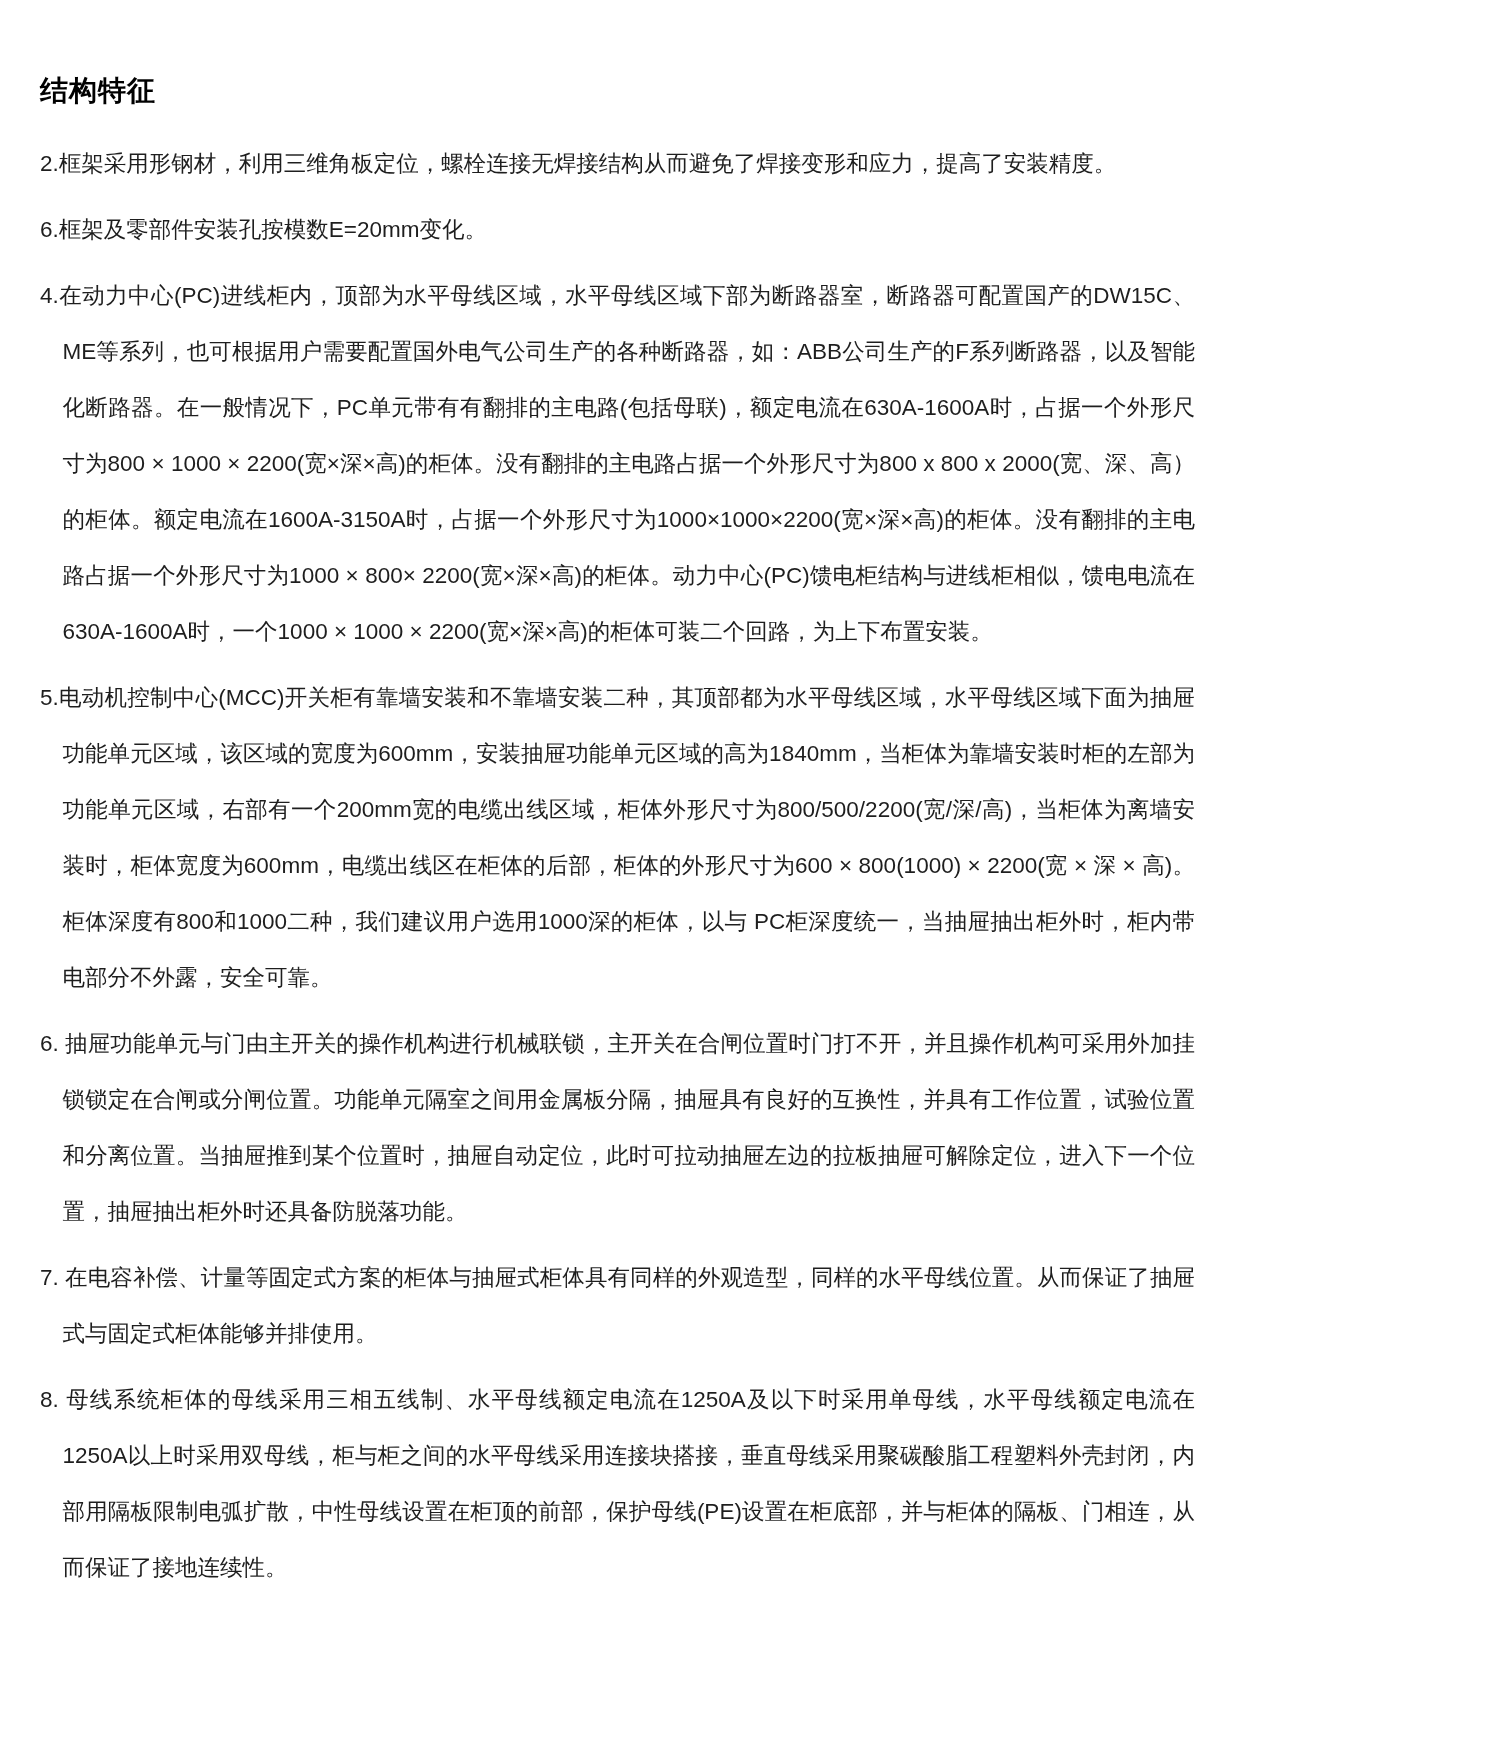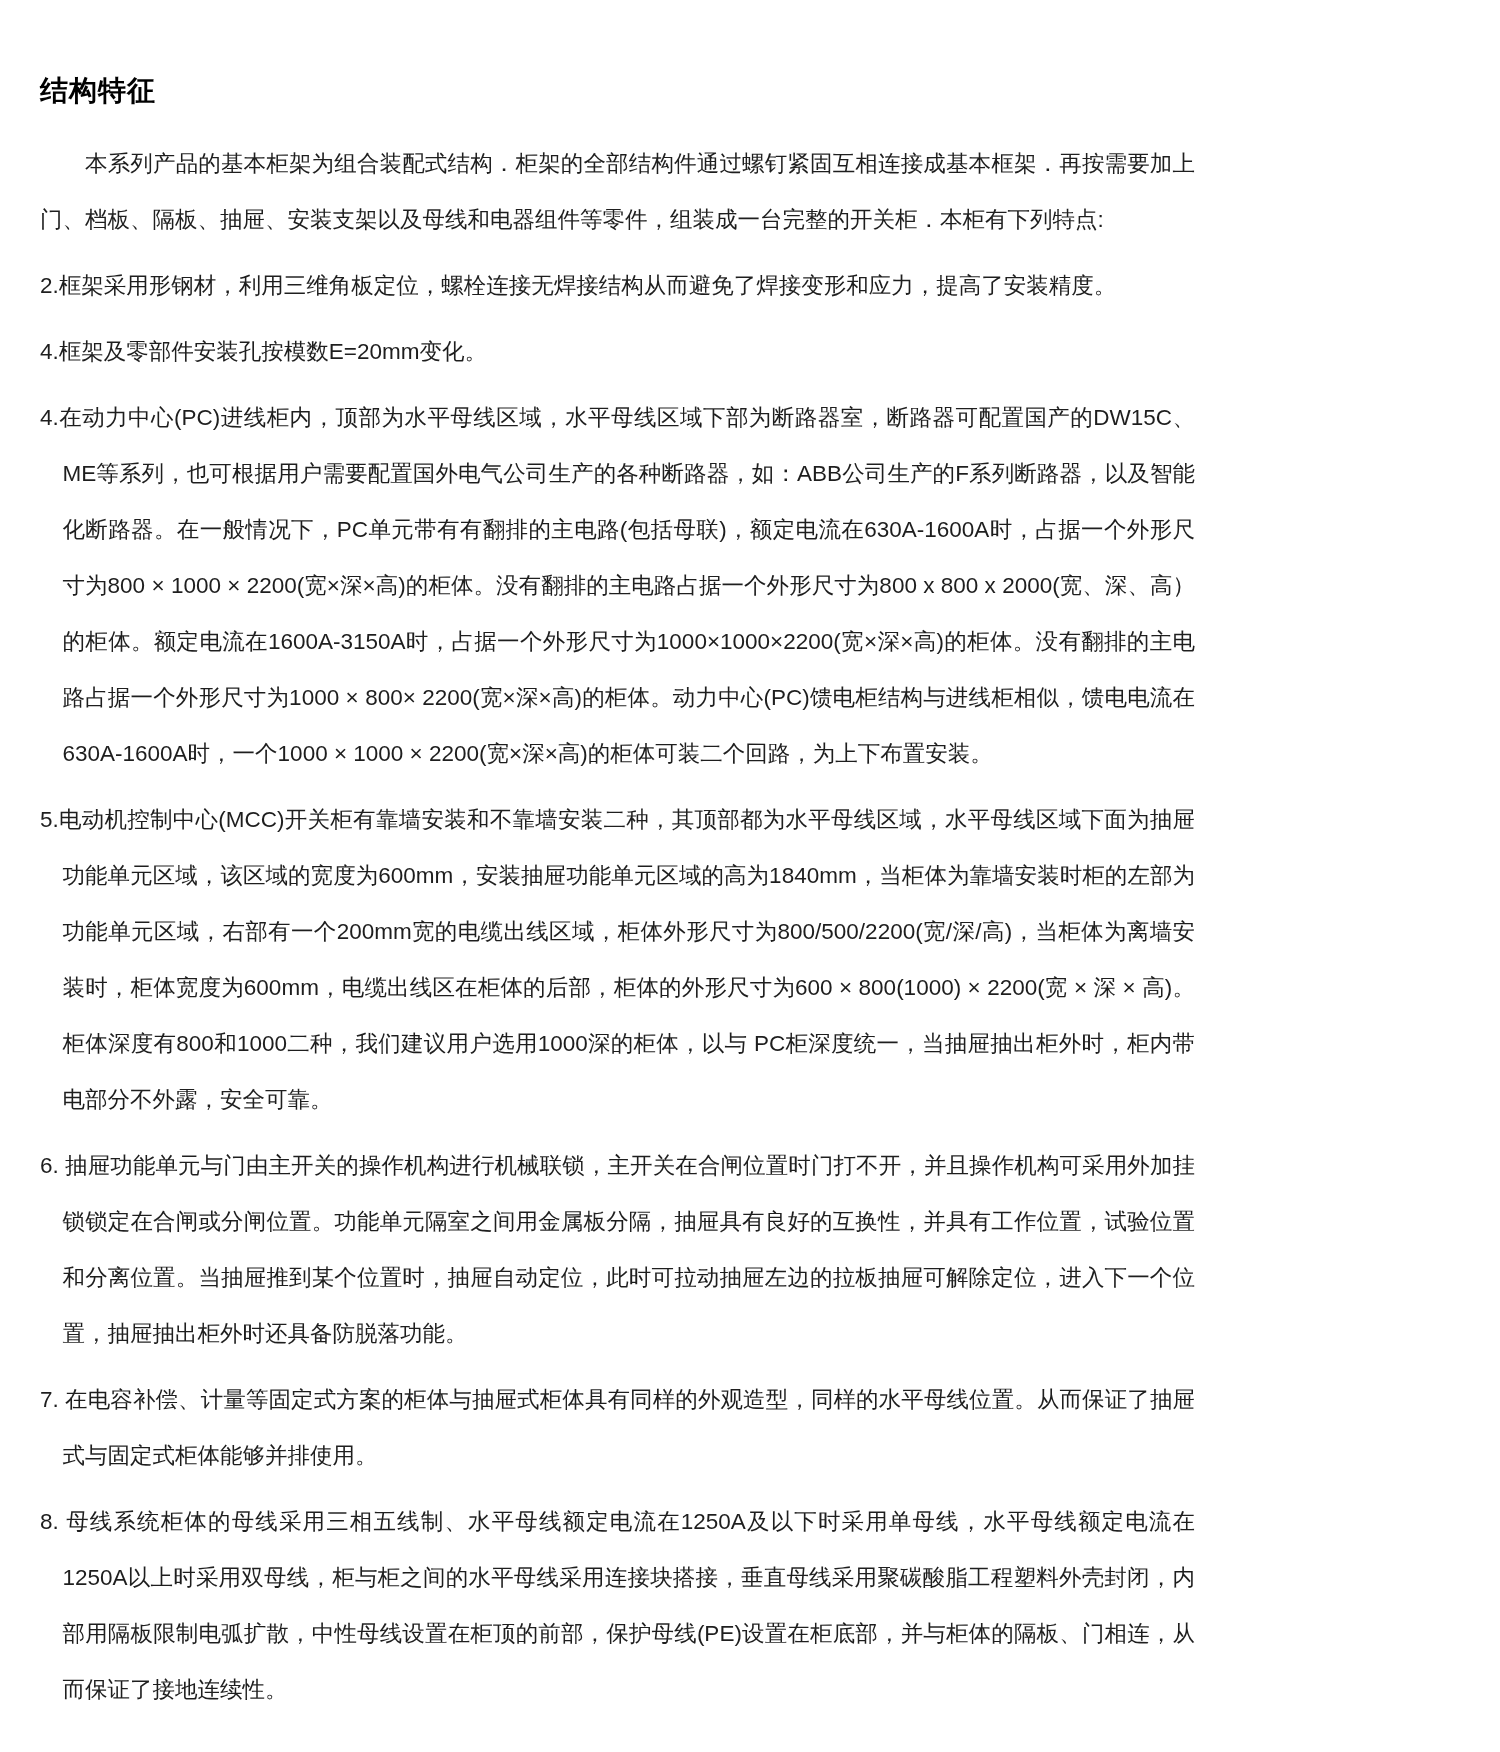--- a/index.html
+++ b/index.html
@@ -41,23 +41,22 @@
   .item {
     padding-left: 1em;
     text-indent: -1em;
   }
 </style>
 </head>
 <body>
 
 <div class="page">
   <h1 class="title">结构特征</h1>
-  <p class="intro">本系列产品的基本柜架为组合装配式结构．柜架的全部结构件通过螺钉紧固互相连接成基本框架．再按需要加上门、档板、隔板、抽屉、安装支架以及母线和电器组件等零件，组装成一台完整的开关柜．本柜有下列特点:</p>
   <div>
     <p class="item">2.框架采用形钢材，利用三维角板定位，螺栓连接无焊接结构从而避免了焊接变形和应力，提高了安装精度。</p>
-    <p class="item">4.框架及零部件安装孔按模数E=20mm变化。</p>
+    <p class="item">6.框架及零部件安装孔按模数E=20mm变化。</p>
     <p class="item">4.在动力中心(PC)进线柜内，顶部为水平母线区域，水平母线区域下部为断路器室，断路器可配置国产的DW15C、ME等系列，也可根据用户需要配置国外电气公司生产的各种断路器，如：ABB公司生产的F系列断路器，以及智能化断路器。在一般情况下，PC单元带有有翻排的主电路(包括母联)，额定电流在630A-1600A时，占据一个外形尺寸为800 × 1000 × 2200(宽×深×高)的柜体。没有翻排的主电路占据一个外形尺寸为800 x 800 x 2000(宽、深、高） 的柜体。额定电流在1600A-3150A时，占据一个外形尺寸为1000×1000×2200(宽×深×高)的柜体。没有翻排的主电路占据一个外形尺寸为1000 × 800× 2200(宽×深×高)的柜体。动力中心(PC)馈电柜结构与进线柜相似，馈电电流在630A-1600A时，一个1000 × 1000 × 2200(宽×深×高)的柜体可装二个回路，为上下布置安装。</p>
     <p class="item">5.电动机控制中心(MCC)开关柜有靠墙安装和不靠墙安装二种，其顶部都为水平母线区域，水平母线区域下面为抽屉功能单元区域，该区域的宽度为600mm，安装抽屉功能单元区域的高为1840mm，当柜体为靠墙安装时柜的左部为功能单元区域，右部有一个200mm宽的电缆出线区域，柜体外形尺寸为800/500/2200(宽/深/高)，当柜体为离墙安装时，柜体宽度为600mm，电缆出线区在柜体的后部，柜体的外形尺寸为600 × 800(1000) × 2200(宽 × 深 × 高)。柜体深度有800和1000二种，我们建议用户选用1000深的柜体，以与 PC柜深度统一，当抽屉抽出柜外时，柜内带电部分不外露，安全可靠。</p>
     <p class="item">6. 抽屉功能单元与门由主开关的操作机构进行机械联锁，主开关在合闸位置时门打不开，并且操作机构可采用外加挂锁锁定在合闸或分闸位置。功能单元隔室之间用金属板分隔，抽屉具有良好的互换性，并具有工作位置，试验位置和分离位置。当抽屉推到某个位置时，抽屉自动定位，此时可拉动抽屉左边的拉板抽屉可解除定位，进入下一个位置，抽屉抽出柜外时还具备防脱落功能。</p>
     <p class="item">7. 在电容补偿、计量等固定式方案的柜体与抽屉式柜体具有同样的外观造型，同样的水平母线位置。从而保证了抽屉式与固定式柜体能够并排使用。</p>
     <p class="item">8. 母线系统柜体的母线采用三相五线制、水平母线额定电流在1250A及以下时采用单母线，水平母线额定电流在1250A以上时采用双母线，柜与柜之间的水平母线采用连接块搭接，垂直母线采用聚碳酸脂工程塑料外壳封闭，内部用隔板限制电弧扩散，中性母线设置在柜顶的前部，保护母线(PE)设置在柜底部，并与柜体的隔板、门相连，从而保证了接地连续性。</p>
   </div>
 </div>
 
 </body></html>

